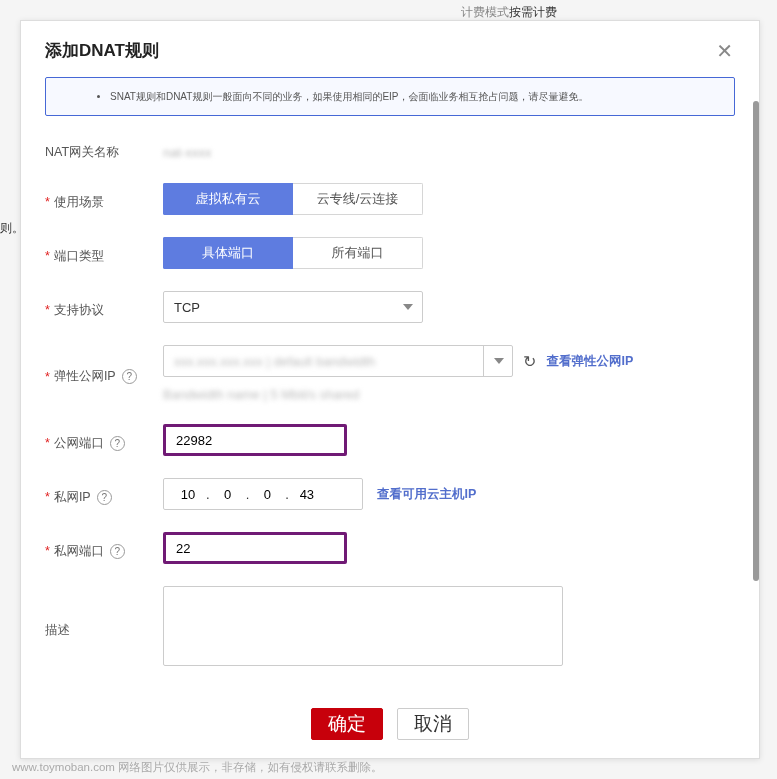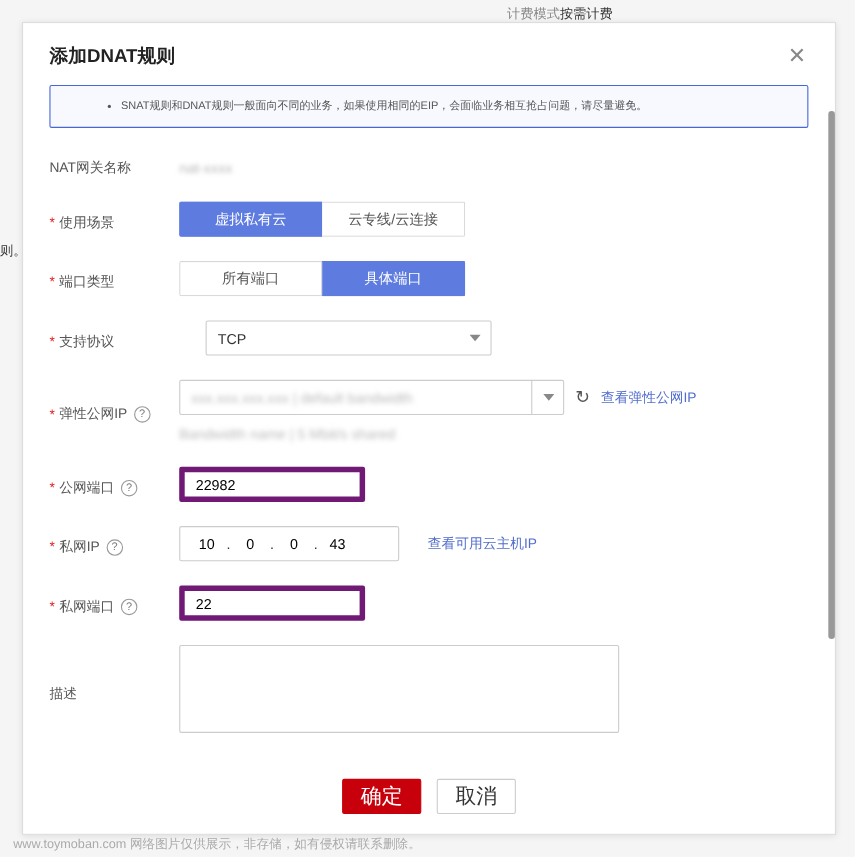--- a/index.html
+++ b/index.html
@@ -160,21 +160,20 @@
       background: #5e7ce0;
       border-color: #5e7ce0;
       color: #fff;
     }
     .btn-toggle + .btn-toggle {
       border-left: none;
     }
     .select-wrap {
       position: relative;
       width: 260px;
-      margin-left: 24px;
     }
     .select-wrap select, .select-visual {
       width: 100%;
       height: 32px;
       border: 1px solid #ccc;
       border-radius: 2px;
       background: #fff;
       padding: 0 28px 0 10px;
       font-size: 13px;
       color: #333;
@@ -233,31 +232,32 @@
     }
     .refresh-icon {
       cursor: pointer;
       font-size: 16px;
       color: #555;
     }
     .link-text {
       color: #526ecc;
       font-size: 12.5px;
       cursor: pointer;
+      font-weight: bold;
     }
     .eip-secondary {
       margin-top: 10px;
       color: #bbb;
       filter: blur(2.5px);
       font-size: 13px;
     }
     .input-text {
-      width: 169px;
-      height: 32px;
-      border: 5px solid #701a75;
+      width: 184px;
+      height: 32px;
+      border: 3px solid #701a75;
       border-radius: 2px;
       padding: 0 10px;
       font-size: 13px;
     }
     .ip-input {
       width: 200px;
       height: 32px;
       border: 1px solid #ccc;
       border-radius: 2px;
       display: inline-flex;
@@ -270,21 +270,21 @@
       text-align: center;
       font-size: 13px;
       outline: none;
     }
     .ip-input .dot {
       color: #333;
     }
     .ip-row {
       display: flex;
       align-items: center;
-      gap: 26px;
+      gap: 14px;
     }
     .textarea-wrap {
       width: 400px;
     }
     .textarea-wrap textarea {
       width: 100%;
       height: 80px;
       border: 1px solid #ccc;
       border-radius: 2px;
       padding: 8px;
@@ -373,22 +373,22 @@
       </div>
     </div>
 
     <div class="form-row">
       <div class="form-label">
         <span class="required">*</span>
         <span>端口类型</span>
       </div>
       <div class="form-value">
         <div class="btn-group">
+          <div class="btn-toggle active">具体端口</div>
           <div class="btn-toggle">所有端口</div>
-          <div class="btn-toggle active">具体端口</div>
         </div>
       </div>
     </div>
 
     <div class="form-row">
       <div class="form-label">
         <span class="required">*</span>
         <span>支持协议</span>
       </div>
       <div class="form-value">

